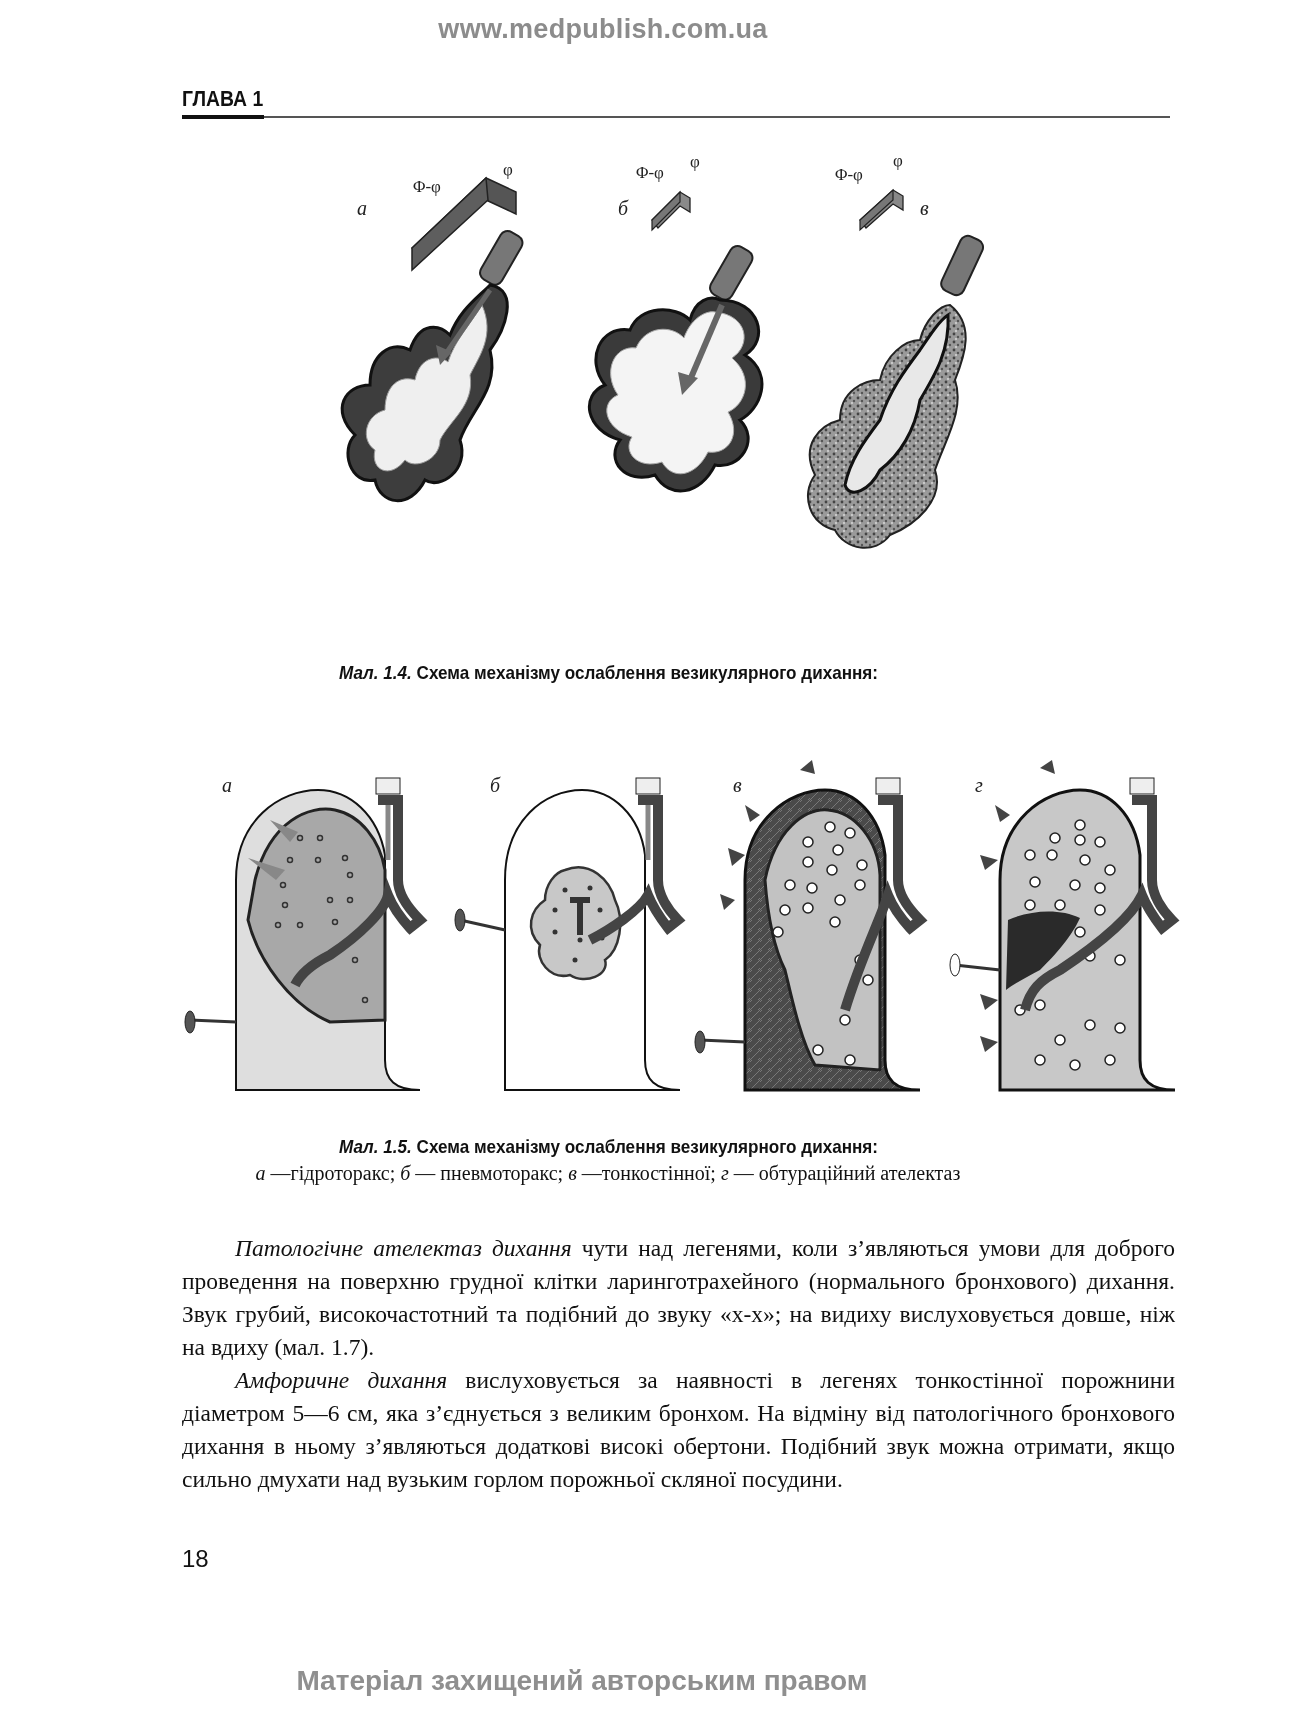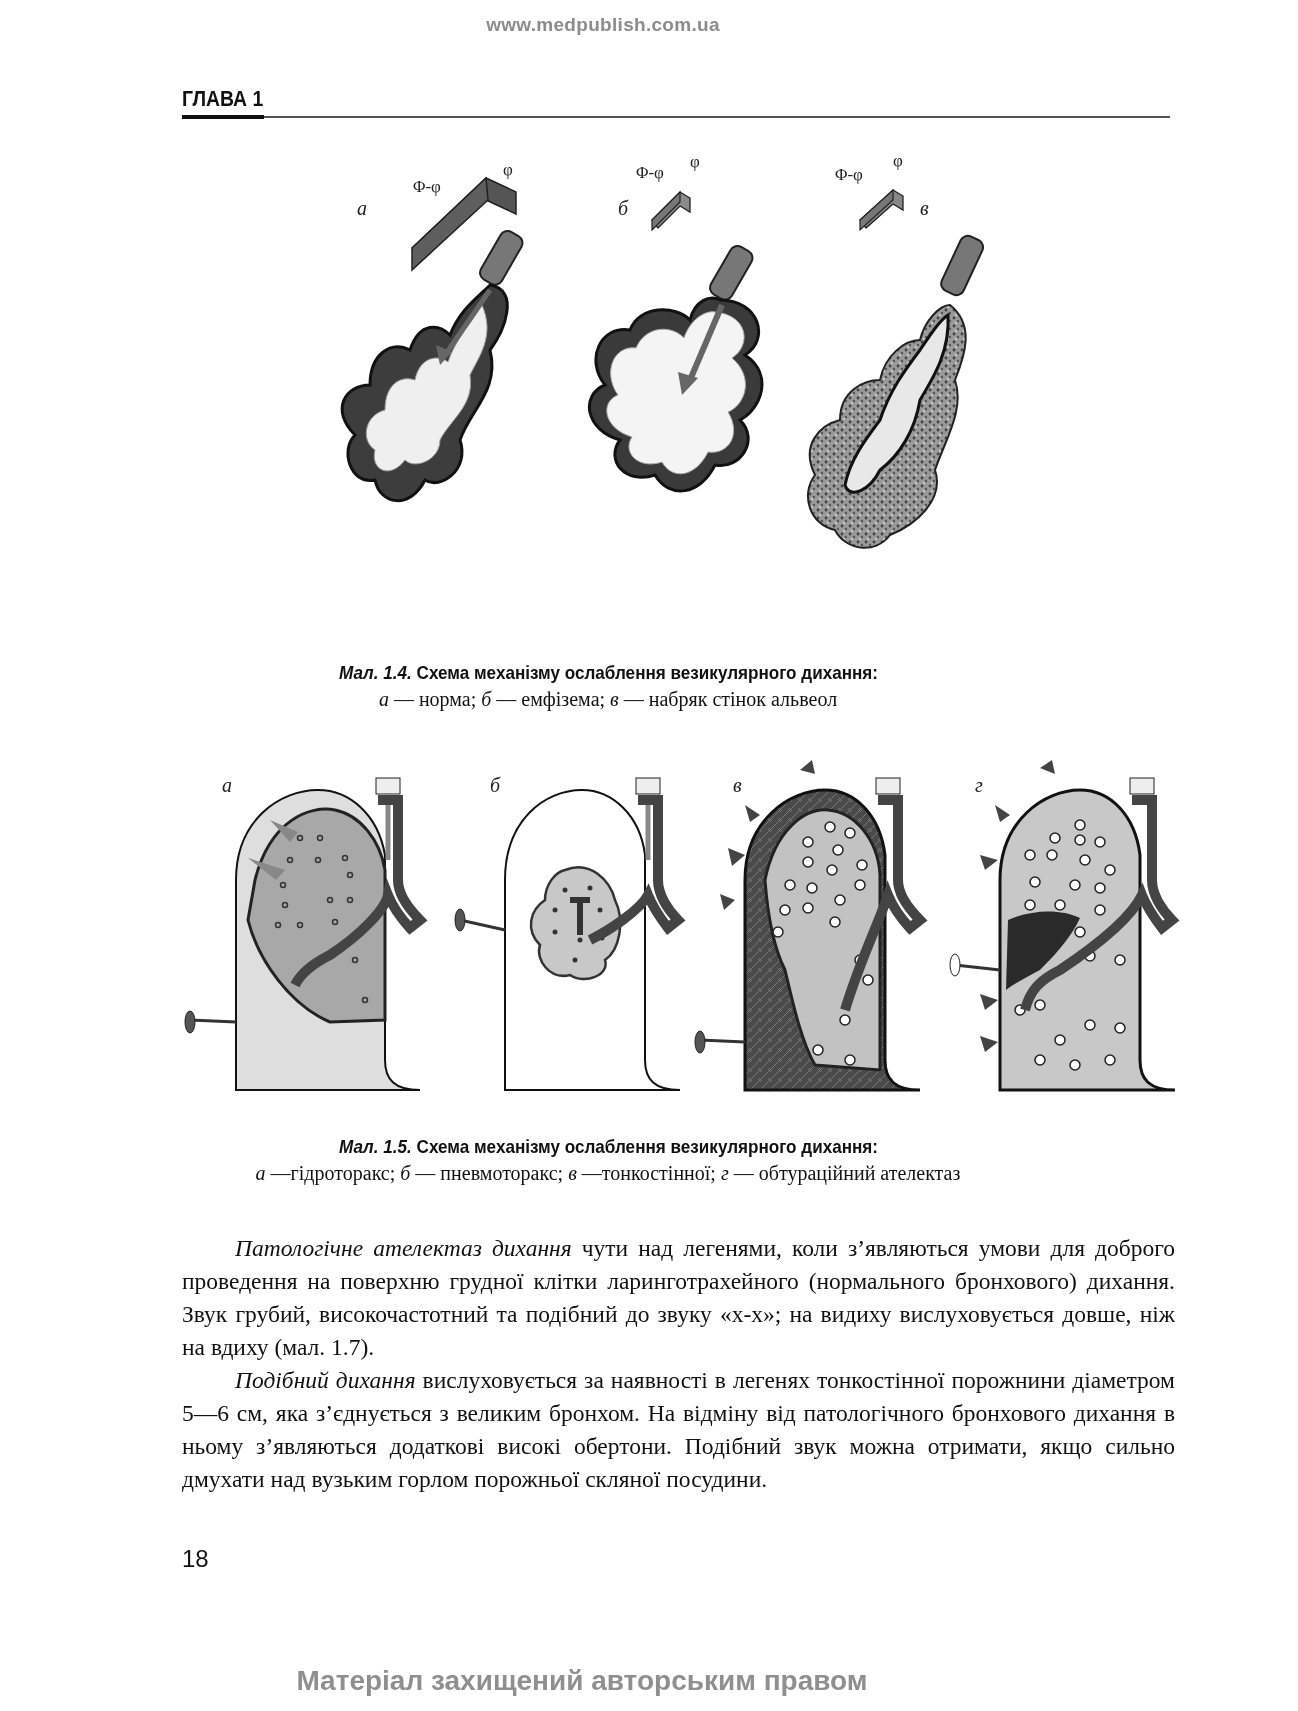--- a/index.html
+++ b/index.html
@@ -1,18 +1,18 @@
 <!DOCTYPE html>
 <html><head>
 <meta charset="utf-8">
 <style>
   html, body { margin:0; padding:0; background:#ffffff; }
   body { width:1298px; height:1711px; position:relative; overflow:hidden; font-family:"Liberation Serif", serif; color:#1a1a1a; }
   .abs { position:absolute; }
-  .watermark-top { left:0; width:1206px; top:14px; text-align:center; font-family:"Liberation Sans", sans-serif; font-weight:bold; font-size:19px; color:#8c8c8c; letter-spacing:0.3px; }
+  .watermark-top { left:0; width:1206px; top:14px; text-align:center; font-family:"Liberation Sans", sans-serif; font-weight:bold; font-size:27px; color:#8c8c8c; letter-spacing:0.3px; }
   .chapter { left:182px; top:86px; font-family:"Liberation Sans", sans-serif; font-weight:bold; font-size:22px; color:#111; transform:scaleX(0.88); transform-origin:left; }
   .rule { left:182px; top:116px; width:988px; height:2px; background:#555; }
   .rule-accent { left:182px; top:115px; width:82px; height:4px; background:#111; }
   .fig { left:0; width:1298px; }
   .caption { left:0; width:1216px; text-align:center; }
   .cap-title { font-family:"Liberation Sans", sans-serif; font-weight:bold; font-size:19px; color:#111; transform:scaleX(0.9); display:inline-block; }
   .cap-title i { font-style:italic; }
   .cap-sub { font-family:"Liberation Serif", serif; font-size:20px; color:#111; margin-top:4px; }
   .cap-sub i { font-style:italic; }
   .body-text { left:182px; width:993px; top:1232px; font-size:23.5px; line-height:33px; text-align:justify; color:#111; }
@@ -86,21 +86,20 @@
         <rect x="-12" y="-35" width="24" height="60" rx="8" fill="#777" stroke="#222" stroke-width="2"></rect>
       </g>
       <path d="M950,165 C975,185 965,215 955,240 C965,270 945,300 935,330 C945,360 915,385 890,395 C875,415 845,410 835,390 C810,385 800,355 815,335 C800,305 820,285 840,280 C840,250 865,240 880,240 C885,215 905,200 920,200 C925,180 940,165 950,165 Z" fill="url(#speckle)" stroke="#222" stroke-width="2"></path>
       <path d="M948,175 C950,210 935,235 920,260 C915,290 900,315 880,330 C870,350 850,360 845,345 C850,320 865,300 880,280 C890,250 905,230 920,210 C930,195 940,180 948,175 Z" fill="#e8e8e8" stroke="#111" stroke-width="3"></path>
     </g>
   </svg>
 </div>
 
 <div class="abs caption" style="top:662px;">
   <div class="cap-title"><i>Мал. 1.4.</i><span> Схема механізму ослаблення везикулярного дихання:</span></div>
-  <div class="cap-sub"><i>а</i><span> — норма; </span><i>б</i><span> — емфізема; </span><i>в</i><span> — набряк стінок альвеол</span></div>
 </div>
 
 <div class="abs fig" style="top:760px; height:340px;">
   <svg width="1298" height="340" viewBox="0 0 1298 340">
     <defs>
       <pattern id="fibro" width="10" height="10" patternUnits="userSpaceOnUse">
         <rect width="10" height="10" fill="#4a4a4a"></rect>
         <path d="M0,10 L10,0 M-2,4 L4,-2 M6,12 L12,6" stroke="#777" stroke-width="1"></path>
       </pattern>
       <g id="dots-dark">
@@ -244,18 +243,18 @@
   </svg>
 </div>
 
 <div class="abs caption" style="top:1136px;">
   <div class="cap-title"><i>Мал. 1.5.</i><span> Схема механізму ослаблення везикулярного дихання:</span></div>
   <div class="cap-sub"><i>а</i><span> —гідроторакс; </span><i>б</i><span> — пневмоторакс; </span><i>в</i><span> —тонкостінної; </span><i>г</i><span> — обтураційний ателектаз</span></div>
 </div>
 
 <div class="abs body-text">
   <p><i>Патологічне ателектаз дихання</i><span> чути над легенями, коли з’являються умови для доброго проведення на поверхню грудної клітки ларинготрахейного (нормального бронхового) дихання. Звук грубий, високочастотний та подібний до звуку «х-х»; на видиху вислуховується довше, ніж на вдиху (мал. 1.7).</span></p>
-  <p><i>Подібний дихання</i><span> вислуховується за наявності в легенях тонкостінної порожнини діаметром 5—6 см, яка з’єднується з великим бронхом. На відміну від патологічного бронхового дихання в ньому з’являються додаткові високі обертони. Подібний звук можна отримати, якщо сильно дмухати над вузьким горлом порожньої скляної посудини.</span></p>
+  <p><i>Амфоричне дихання</i><span> вислуховується за наявності в легенях тонкостінної порожнини діаметром 5—6 см, яка з’єднується з великим бронхом. На відміну від патологічного бронхового дихання в ньому з’являються додаткові високі обертони. Подібний звук можна отримати, якщо сильно дмухати над вузьким горлом порожньої скляної посудини.</span></p>
 </div>
 
 <div class="abs page-num">18</div>
 
 <div class="abs watermark-bottom">Матеріал захищений авторським правом</div>
 
 </body></html>

